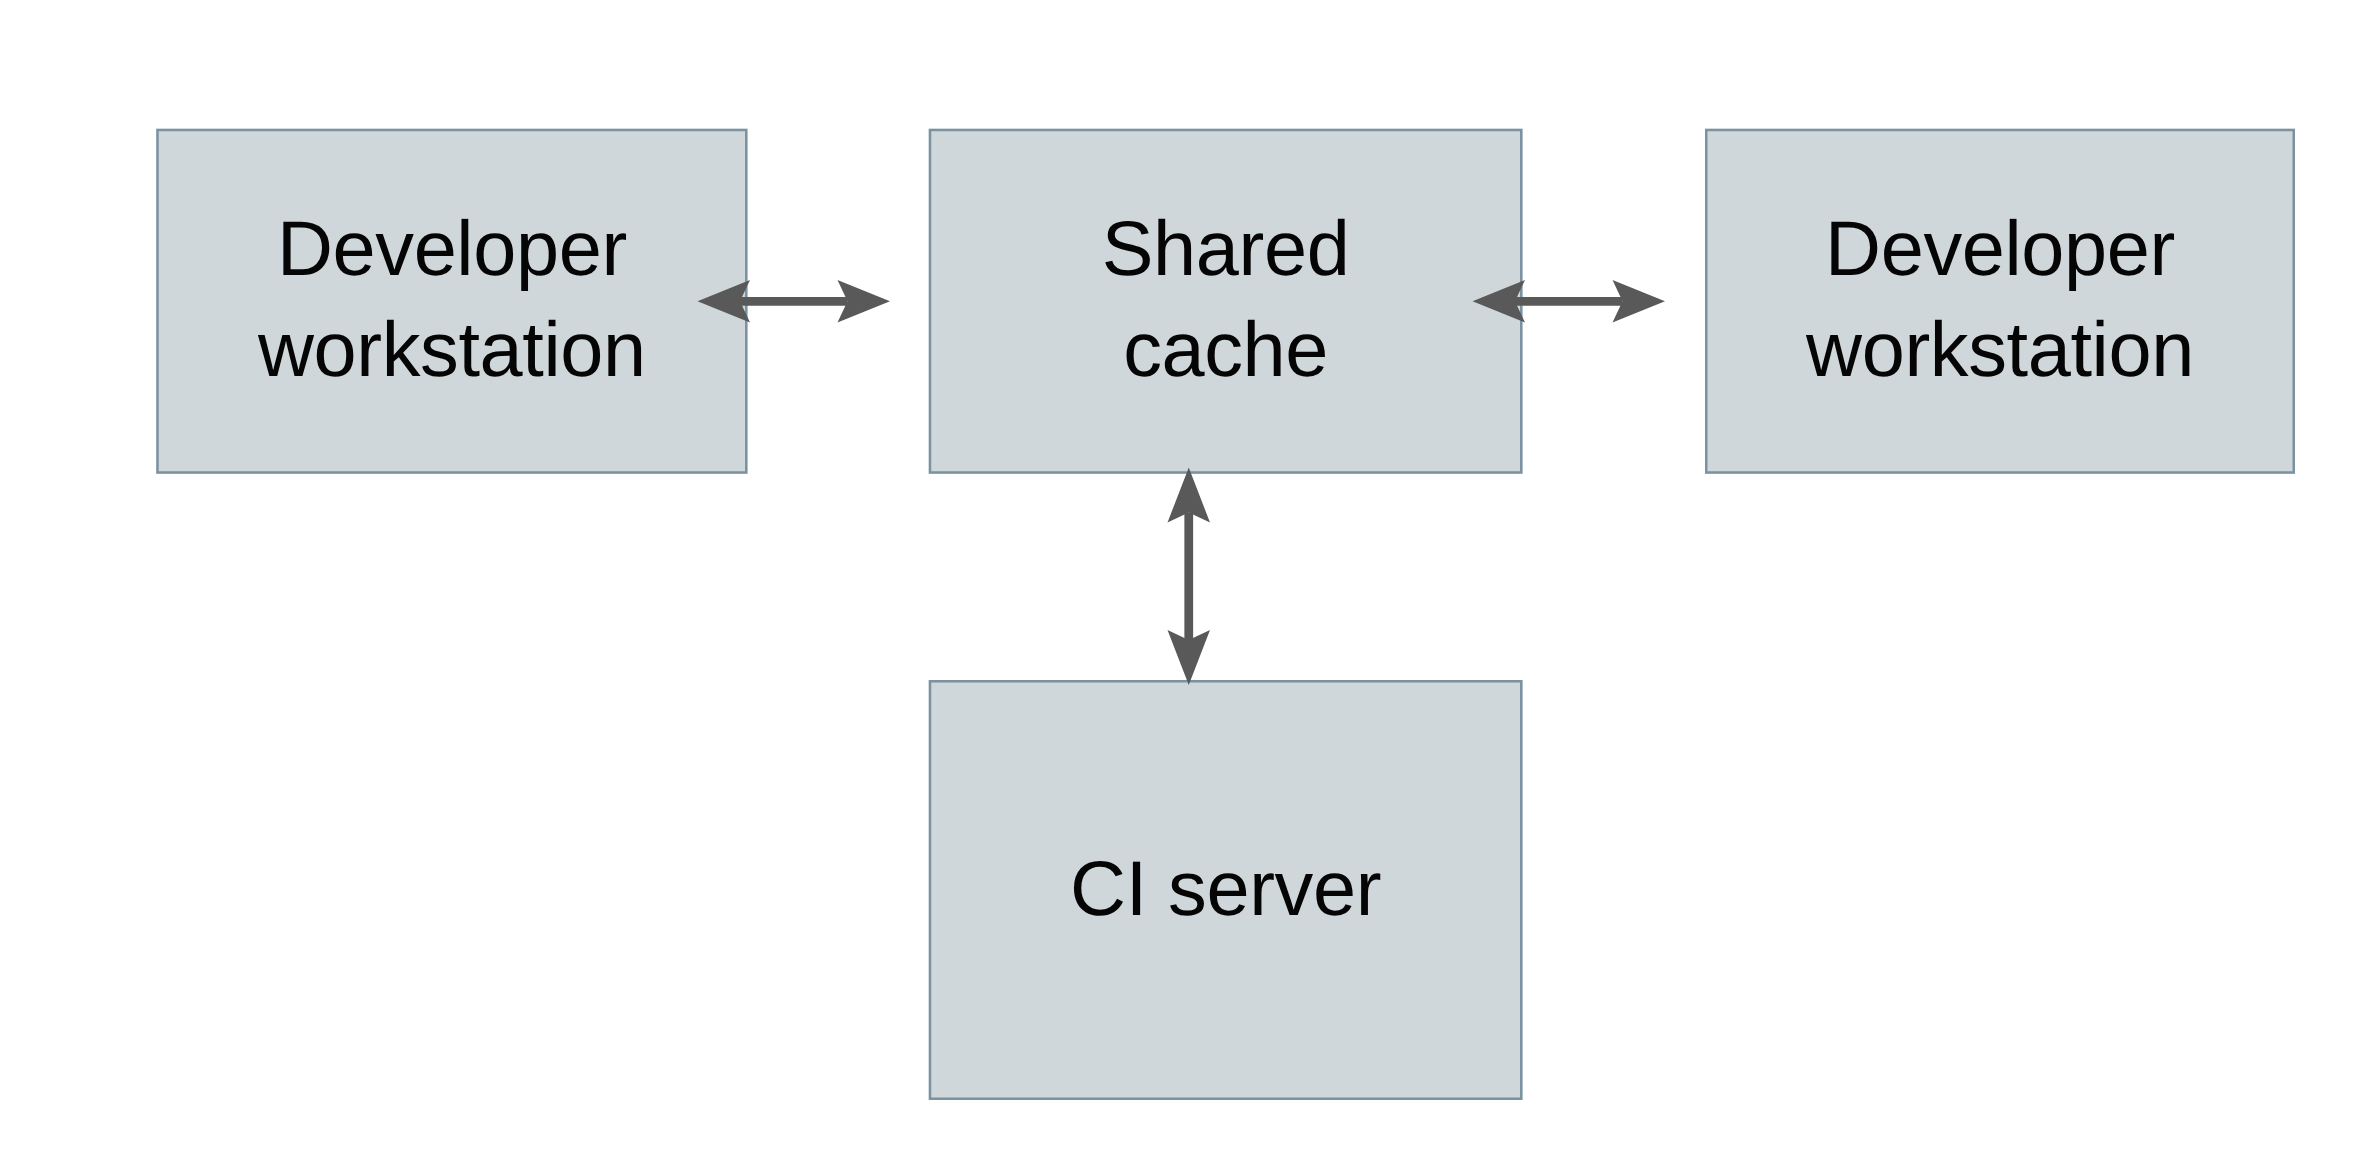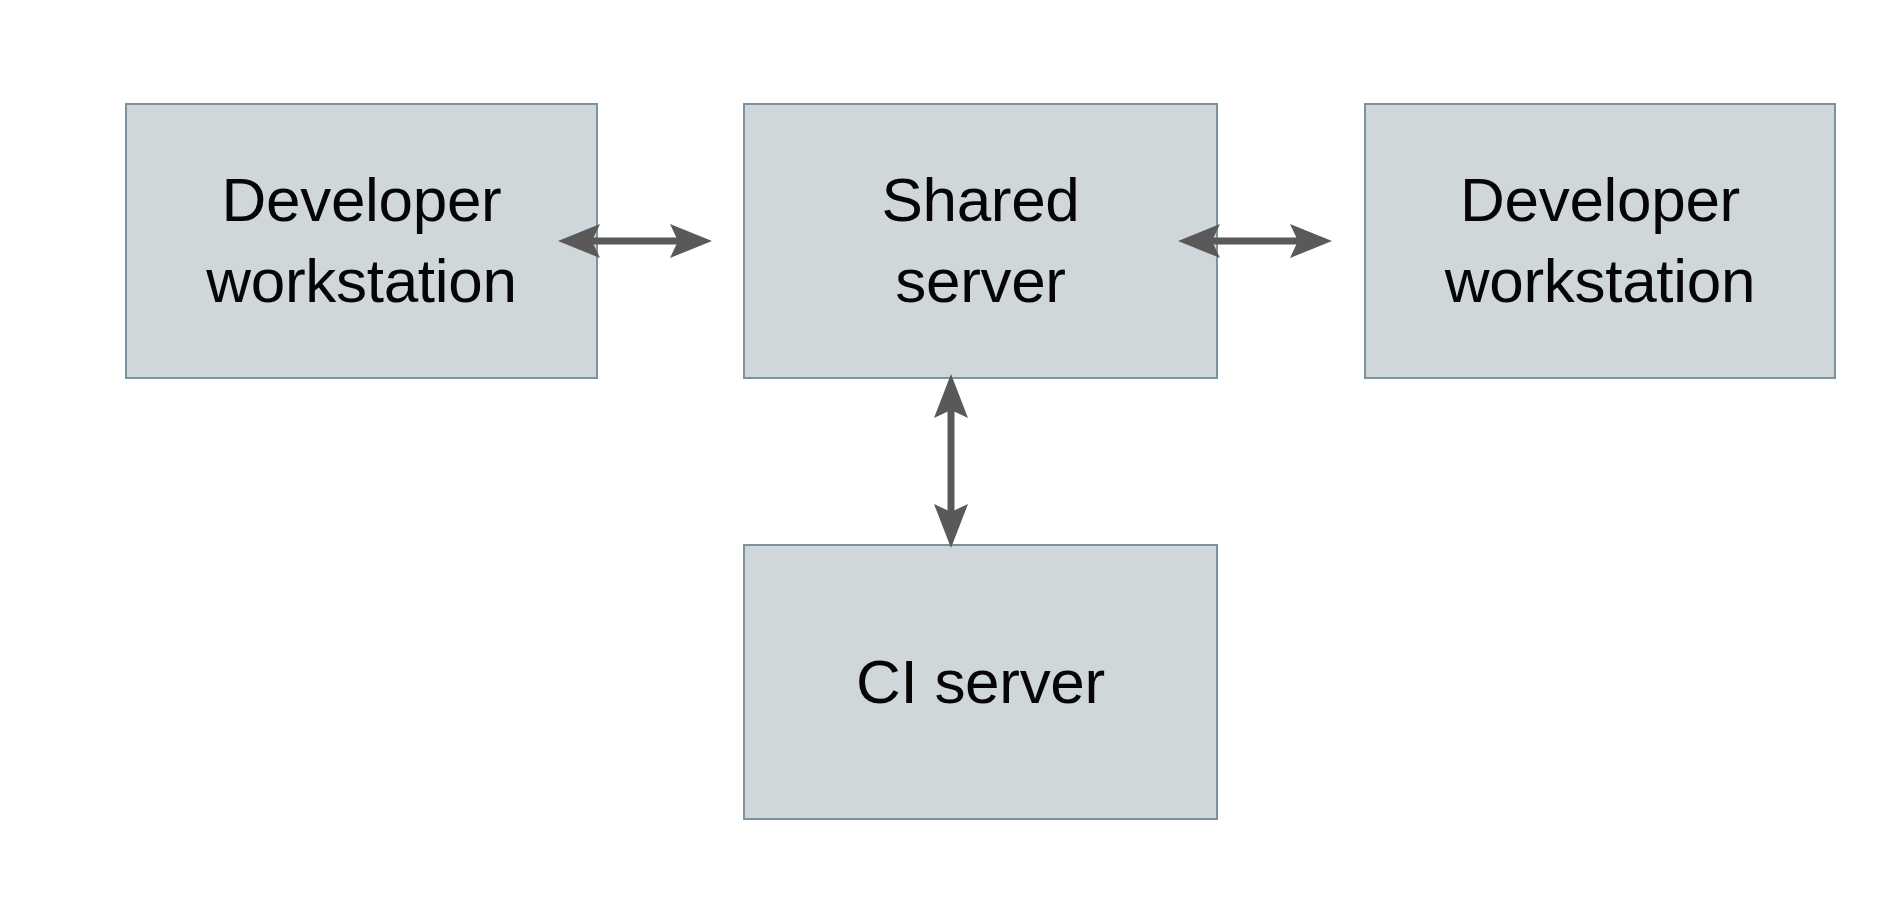--- a/index.html
+++ b/index.html
@@ -40,21 +40,21 @@
     color: #050505;
     font-weight: 400;
     letter-spacing: -0.3px;
     white-space: pre-line;
     padding: 0 6px;
   }
 
   #node-dev-left   { left: 89px;   top: 103px; width: 473px; height: 276px; }
   #node-shared-cache { left: 707px; top: 103px; width: 475px; height: 276px; }
   #node-dev-right  { left: 1328px; top: 103px; width: 472px; height: 276px; }
-  #node-ci-server  { left: 707px;  top: 544px; width: 475px; height: 276px; }
+  #node-ci-server  { left: 707px;  top: 544px; width: 475px; height: 336px; }
 
   
   .connector {
     position: absolute;
     pointer-events: none;
   }
   #conn-left  { left: 556px;  top: 215px; width: 158px; height: 52px; }
   #conn-right { left: 1176px; top: 215px; width: 158px; height: 52px; }
   #conn-down  { left: 925px;  top: 372px; width: 52px;  height: 178px; }
 </style>
@@ -63,21 +63,21 @@
 
 <div id="diagram-canvas">
 
   <div class="node" id="node-dev-left">
     <span class="node-label">Developer
 workstation</span>
   </div>
 
   <div class="node" id="node-shared-cache">
     <span class="node-label">Shared
-server</span>
+cache</span>
   </div>
 
   <div class="node" id="node-dev-right">
     <span class="node-label">Developer
 workstation</span>
   </div>
 
   <div class="node" id="node-ci-server">
     <span class="node-label">CI server</span>
   </div>

